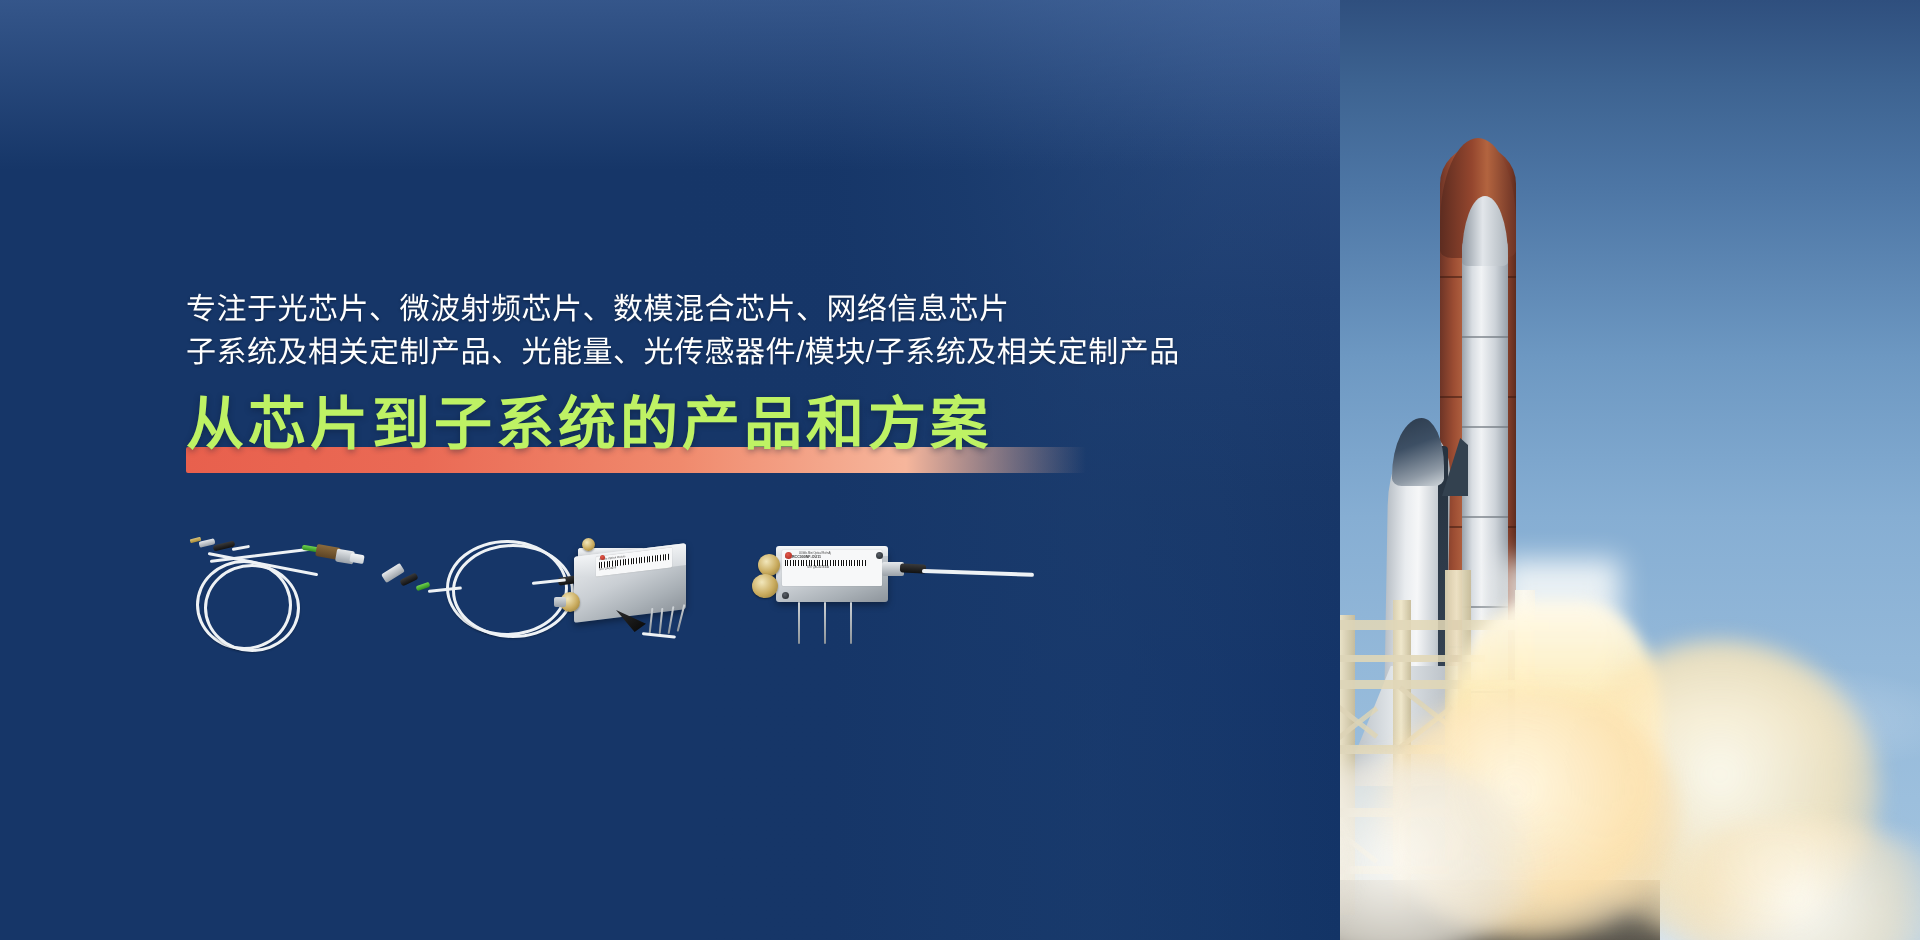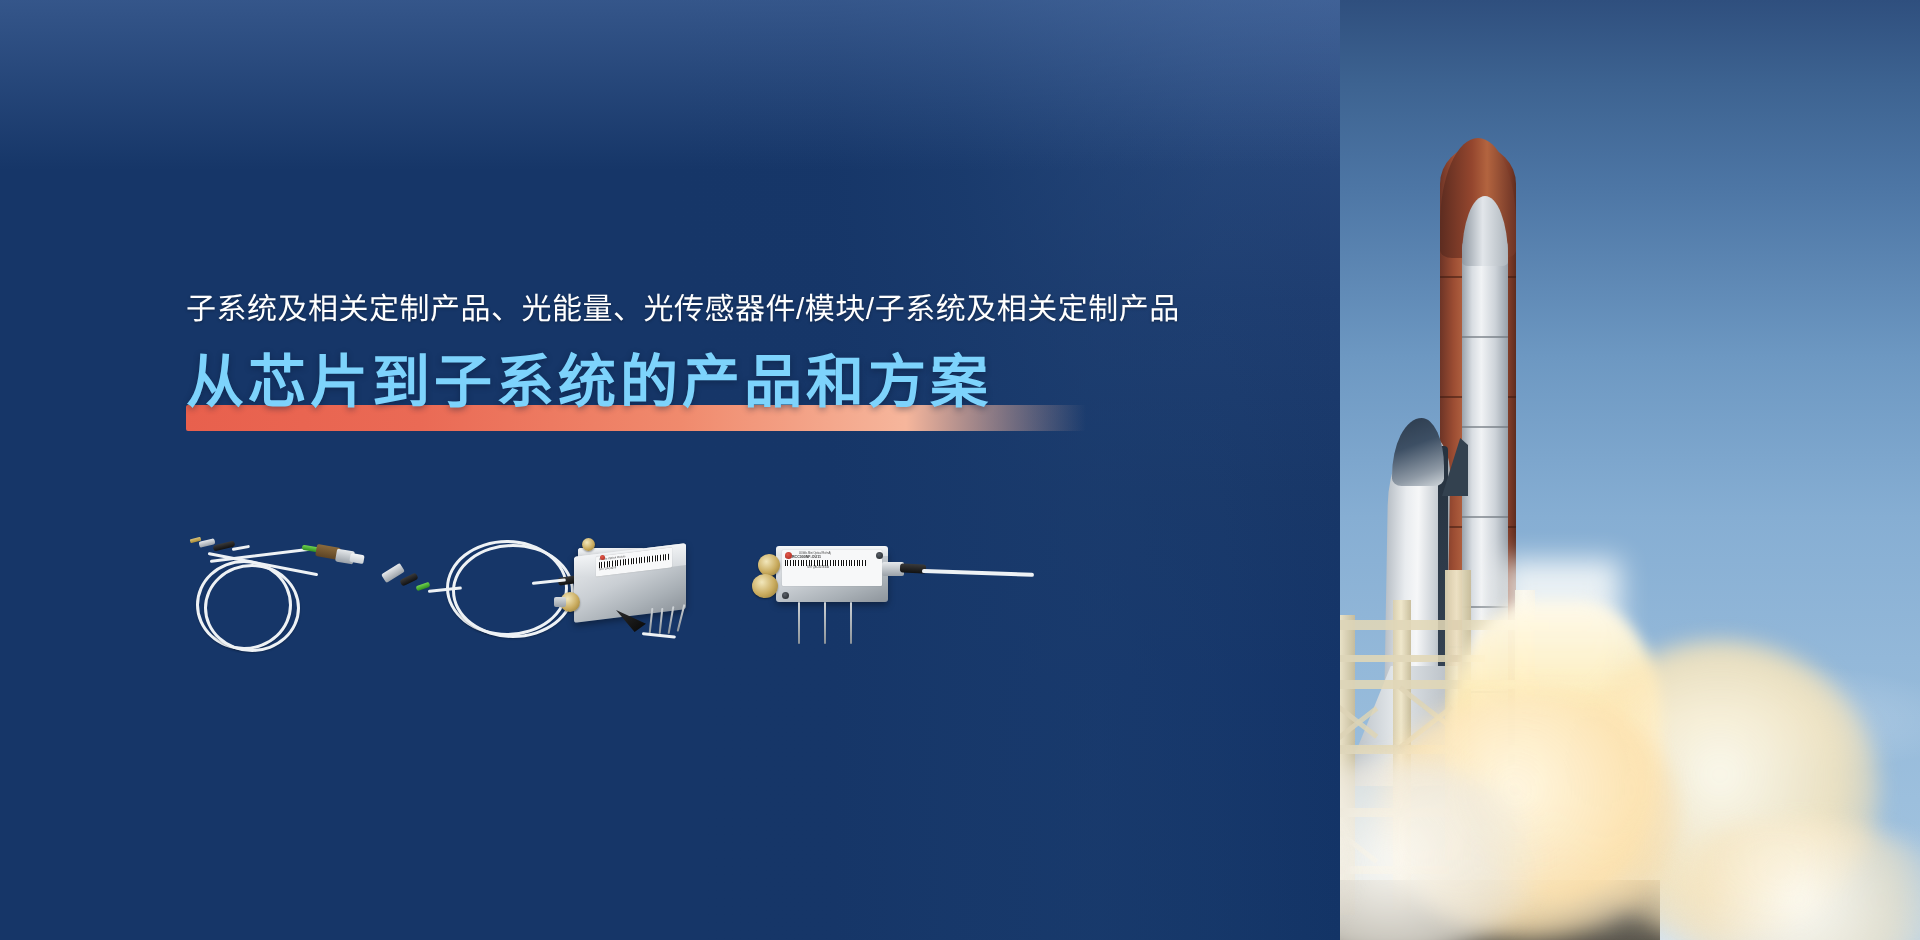--- a/index.html
+++ b/index.html
@@ -139,21 +139,21 @@
     font-weight:400;white-space:nowrap;
     text-shadow:0 1px 3px rgba(0,0,0,.35);
   }
   .headline-wrap{position:relative;margin-top:16px;height:96px;}
   .hl-bar{
     position:absolute;left:0;top:58px;width:900px;height:26px;
     background:linear-gradient(to right,#e8604d 0%, #ea6a55 26%, #f08a6d 55%, #f6b69c 80%, rgba(246,182,156,0) 100%);
     border-radius:2px;
   }
   .headline{
-    position:relative;color:#7dd3fc;font-size:58px;font-weight:700;
+    position:relative;color:#bef264;font-size:58px;font-weight:700;
     letter-spacing:4px;white-space:nowrap;line-height:1;
     padding-top:6px;
     text-shadow:0 2px 6px rgba(8,24,52,.45);
   }
 
   
   .products{position:absolute;left:186px;top:524px;width:860px;height:160px;}
   .prod{position:absolute;}
 
   
@@ -268,20 +268,21 @@
   <div class="plume pl2"></div>
   <div class="plume pl1"></div>
   <div class="plume pl5"></div>
   <div class="plume pl3"></div>
   <div class="plume pl4"></div>
 
   <div class="panel"></div>
   <div class="panel-top-sheen"></div>
 
   <div class="copy">
+    <div class="line">专注于光芯片、微波射频芯片、数模混合芯片、网络信息芯片</div>
     <div class="line">子系统及相关定制产品、光能量、光传感器件/模块/子系统及相关定制产品</div>
 
     <div class="headline-wrap">
       <div class="hl-bar"></div>
       <div class="headline">从芯片到子系统的产品和方案</div>
     </div>
   </div>
 
   <div class="products">
 

